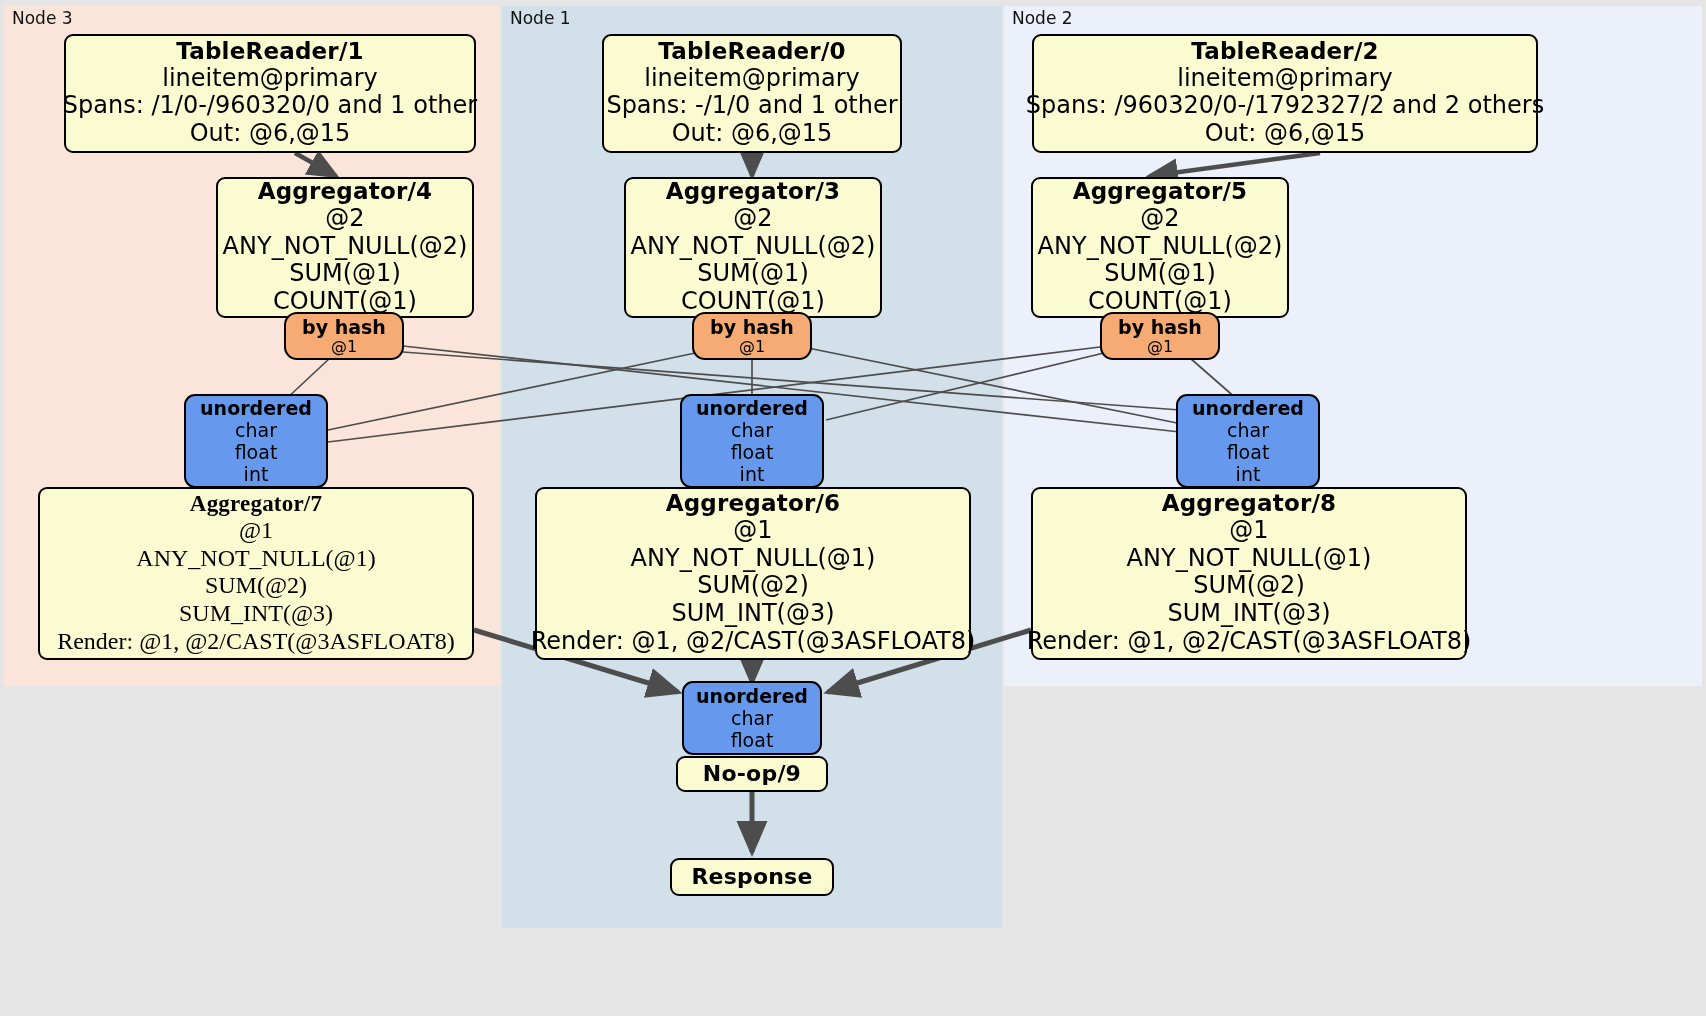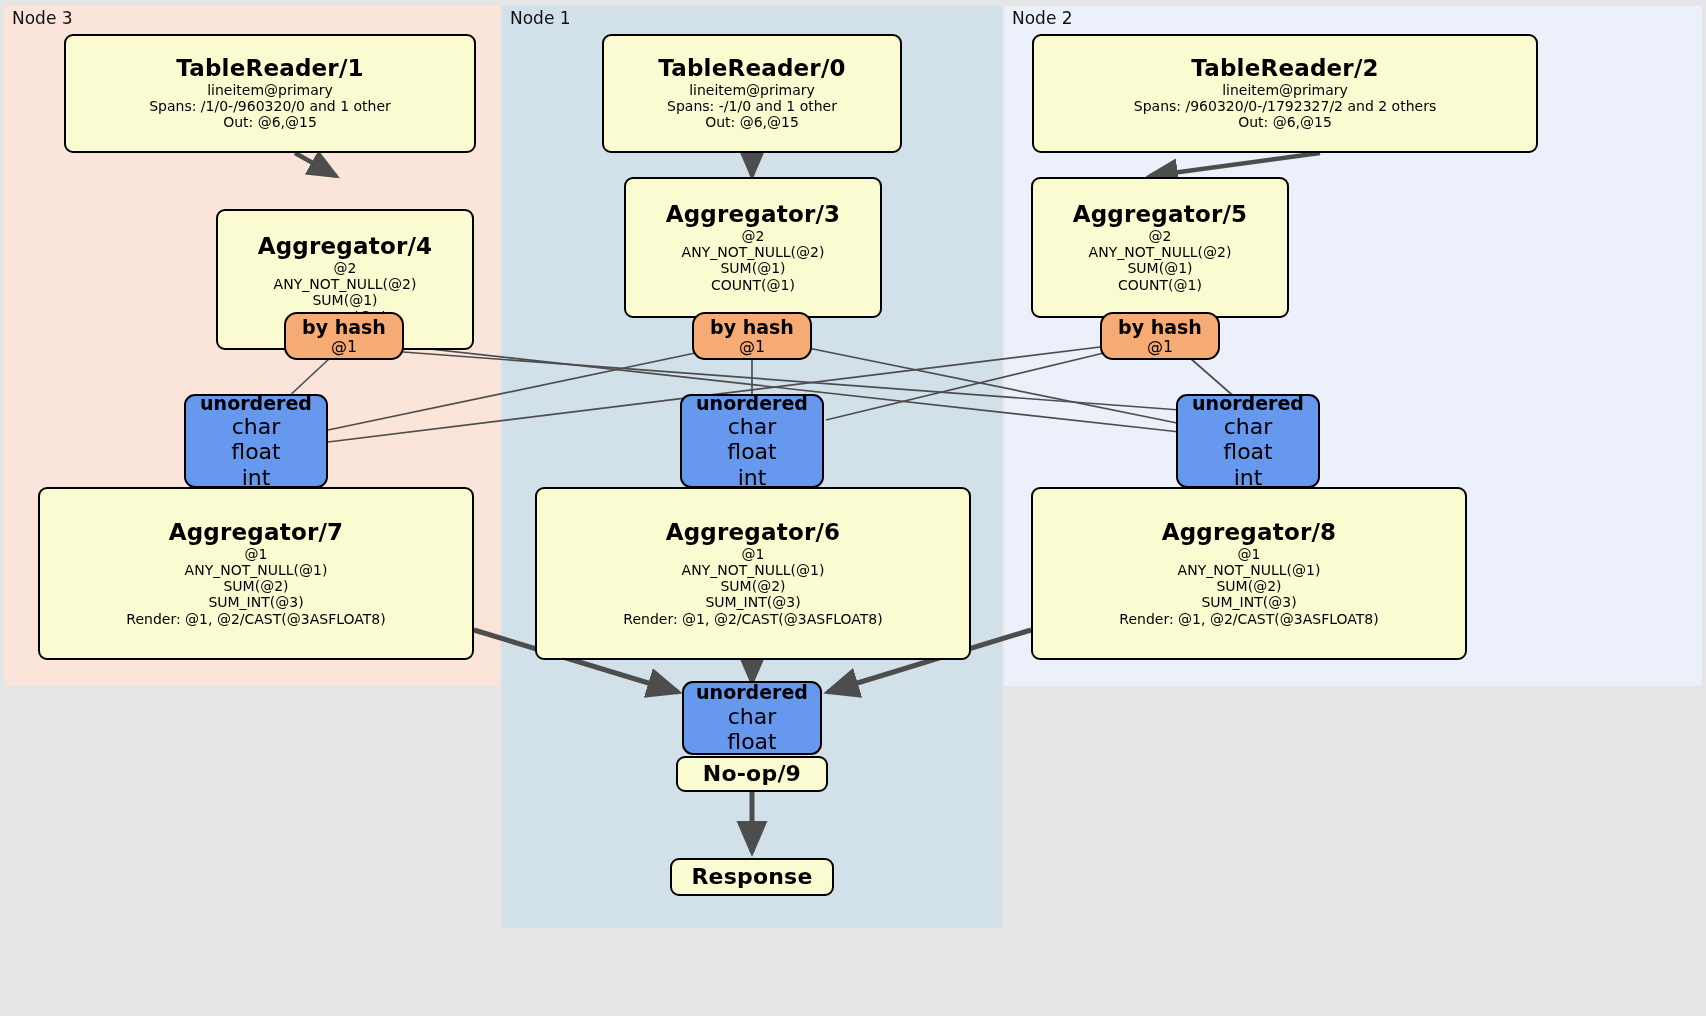--- a/index.html
+++ b/index.html
@@ -13,34 +13,34 @@
 
   
   #edges{position:absolute;left:0;top:0;width:1706px;height:1016px;}
 
   
   .proc{position:absolute;box-sizing:border-box;background:#fbfbd2;border:2px solid #000;
         border-radius:9px;text-align:center;color:#000;
         display:flex;flex-direction:column;justify-content:center;align-items:center;
         padding:3px 8px;}
   .proc .t{font-weight:bold;font-size:23px;line-height:1.12;letter-spacing:.2px;}
-  .proc .l{font-size:14px;line-height:1.16;white-space:nowrap;}
+  .proc .l{font-size:24px;line-height:1.16;white-space:nowrap;}
   .proc.small .t{font-size:22px;}
 
   .router{position:absolute;box-sizing:border-box;background:#f7ab74;border:2px solid #000;
           border-radius:13px;text-align:center;color:#000;
           display:flex;flex-direction:column;justify-content:center;align-items:center;}
   .router .t{font-weight:bold;font-size:19px;line-height:1.1;}
   .router .l{font-size:16px;line-height:1.1;}
 
   .sync{position:absolute;box-sizing:border-box;background:#6699ee;border:2px solid #000;
         border-radius:11px;text-align:center;color:#000;
         display:flex;flex-direction:column;justify-content:center;align-items:center;}
   .sync .t{font-weight:bold;font-size:19px;line-height:1.16;}
-  .sync .l{font-size:22px;line-height:1.16;}
+  .sync .l{font-size:19px;line-height:1.16;}
 
   .zt{z-index:6;}
   .zr{z-index:8;}
   .zs{z-index:7;}
 </style>
 </head>
 <body>
 
 <div id="stage">
 
@@ -104,21 +104,21 @@
     <div class="l">Out: @6,@15</div>
   </div>
 
   <div class="proc zt" style="left:1032px;top:34px;width:506px;height:119px;">
     <div class="t">TableReader/2</div>
     <div class="l">lineitem@primary</div>
     <div class="l">Spans: /960320/0-/1792327/2 and 2 others</div>
     <div class="l">Out: @6,@15</div>
   </div>
 
-  <div class="proc zt" style="left:216px;top:177px;width:258px;height:141px;margin-top:32px;">
+  <div class="proc zt" style="left:216px;top:177px;width:258px;height:141px;">
     <div class="t">Aggregator/4</div>
     <div class="l">@2</div>
     <div class="l">ANY_NOT_NULL(@2)</div>
     <div class="l">SUM(@1)</div>
     <div class="l">COUNT(@1)</div>
   </div>
 
   <div class="proc zt" style="left:624px;top:177px;width:258px;height:141px;">
     <div class="t">Aggregator/3</div>
     <div class="l">@2</div>
@@ -160,21 +160,21 @@
     <div class="l">float</div>
     <div class="l">int</div>
   </div>
   <div class="sync zs" style="left:1176px;top:394px;width:144px;height:94px;">
     <div class="t">unordered</div>
     <div class="l">char</div>
     <div class="l">float</div>
     <div class="l">int</div>
   </div>
 
-  <div class="proc zt" style="left:38px;top:487px;width:436px;height:173px;">
+  <div class="proc zt" style="left:38px;top:487px;width:436px;height:173px;font-family:Liberation Serif, serif;">
     <div class="t">Aggregator/7</div>
     <div class="l">@1</div>
     <div class="l">ANY_NOT_NULL(@1)</div>
     <div class="l">SUM(@2)</div>
     <div class="l">SUM_INT(@3)</div>
     <div class="l">Render: @1, @2/CAST(@3ASFLOAT8)</div>
   </div>
 
   <div class="proc zt" style="left:535px;top:487px;width:436px;height:173px;">
     <div class="t">Aggregator/6</div>

